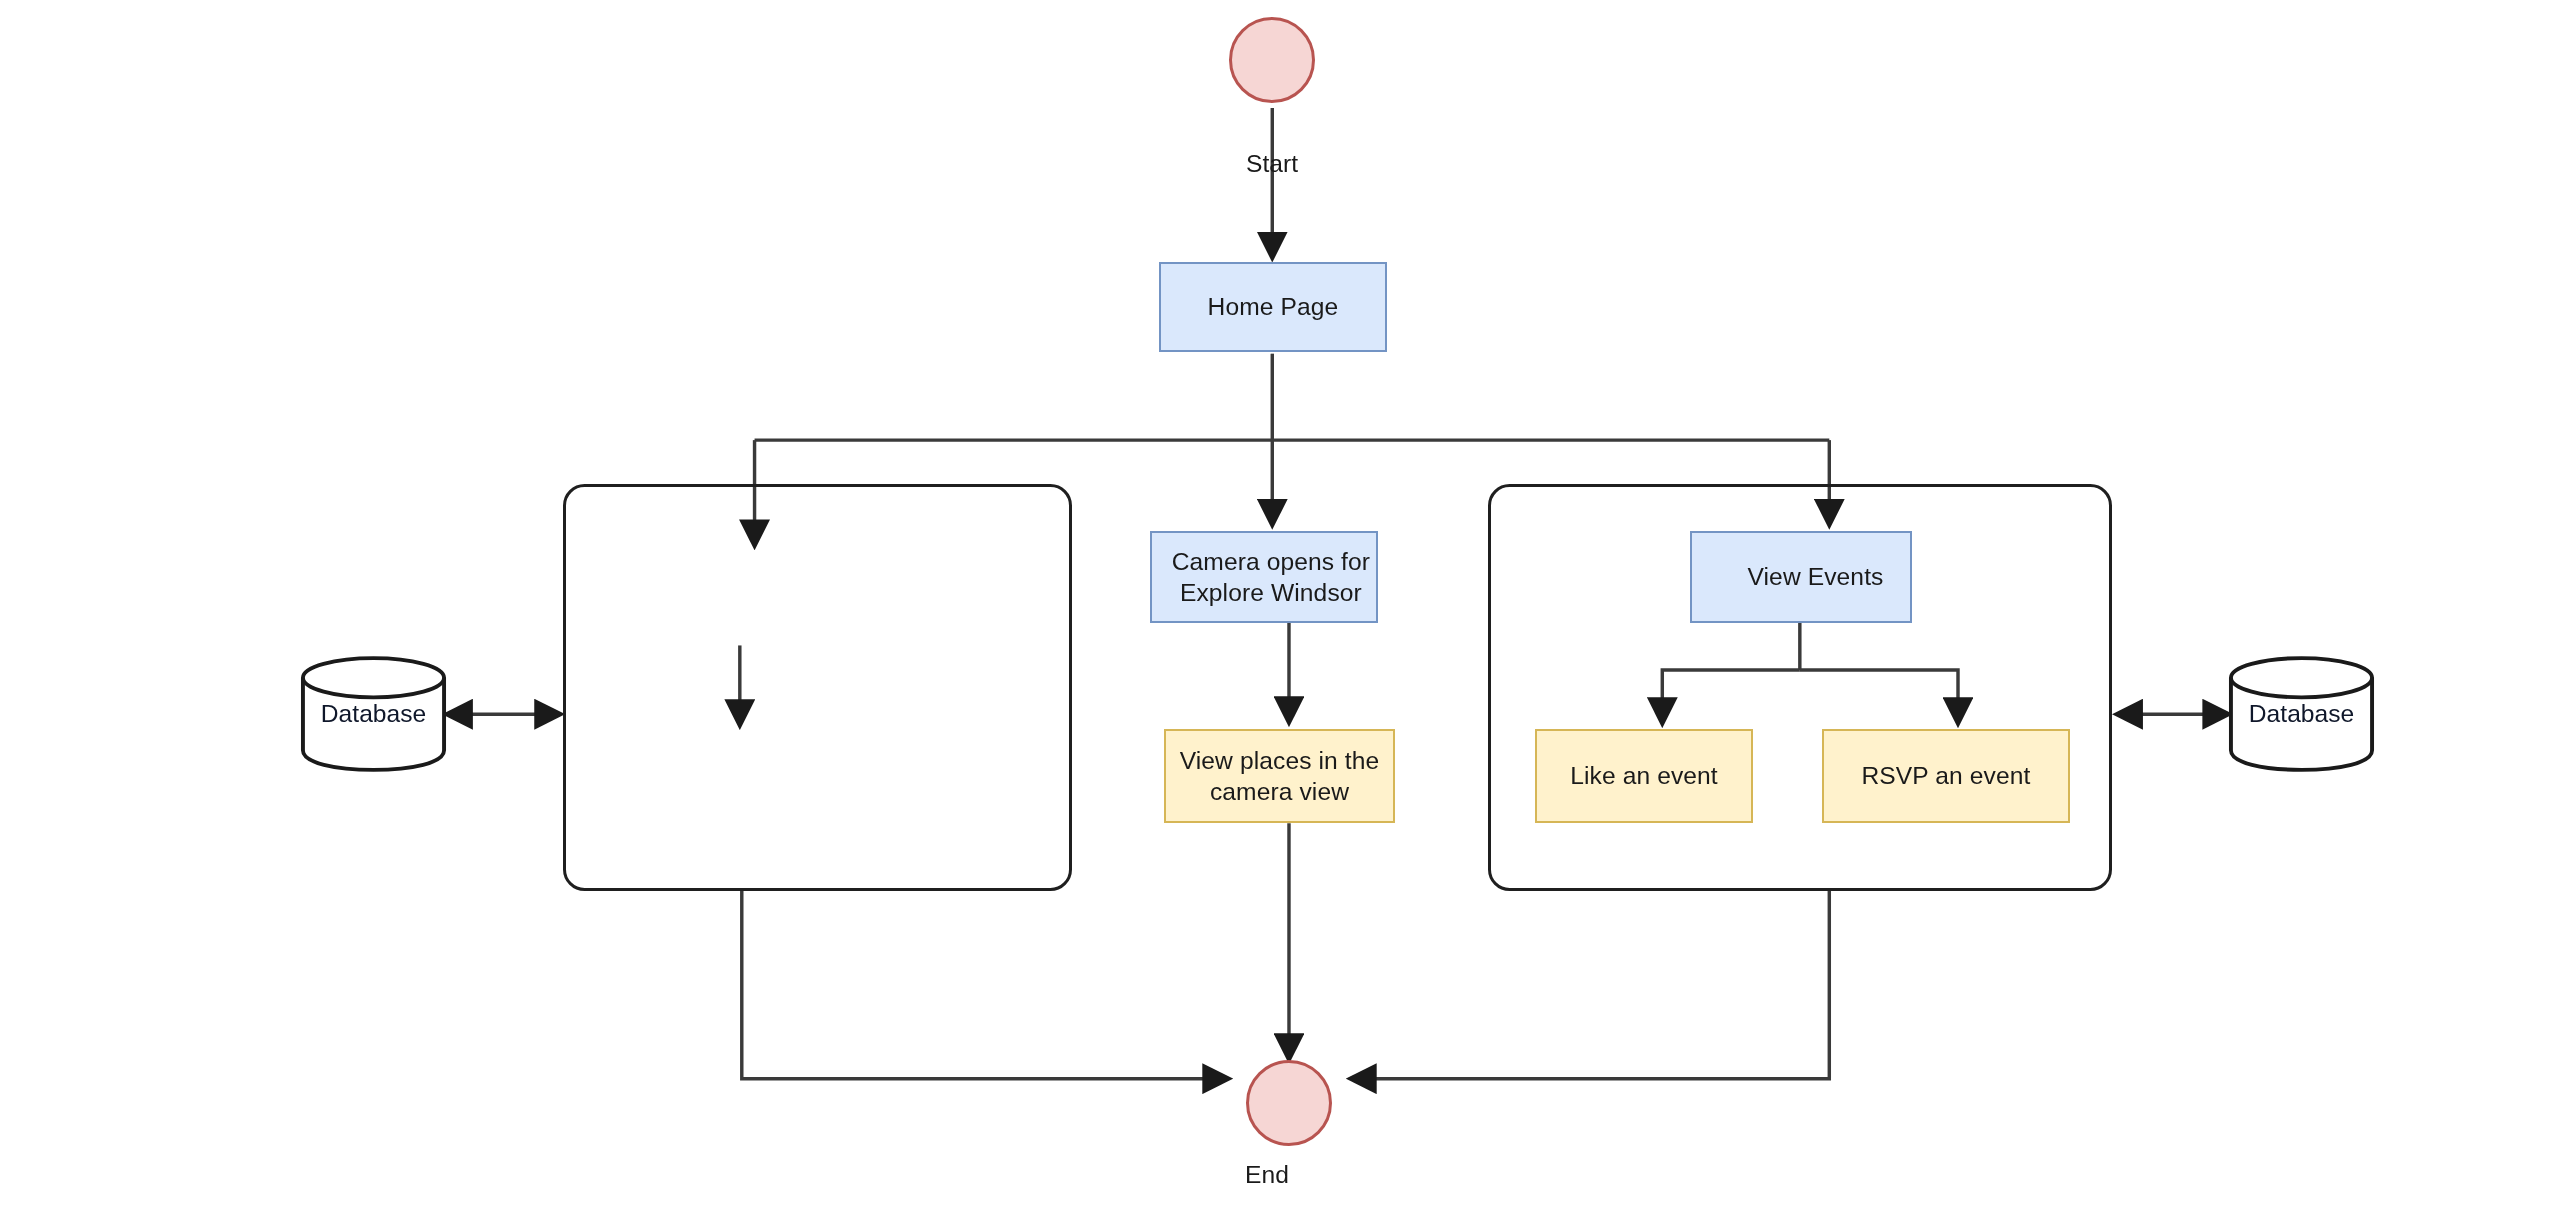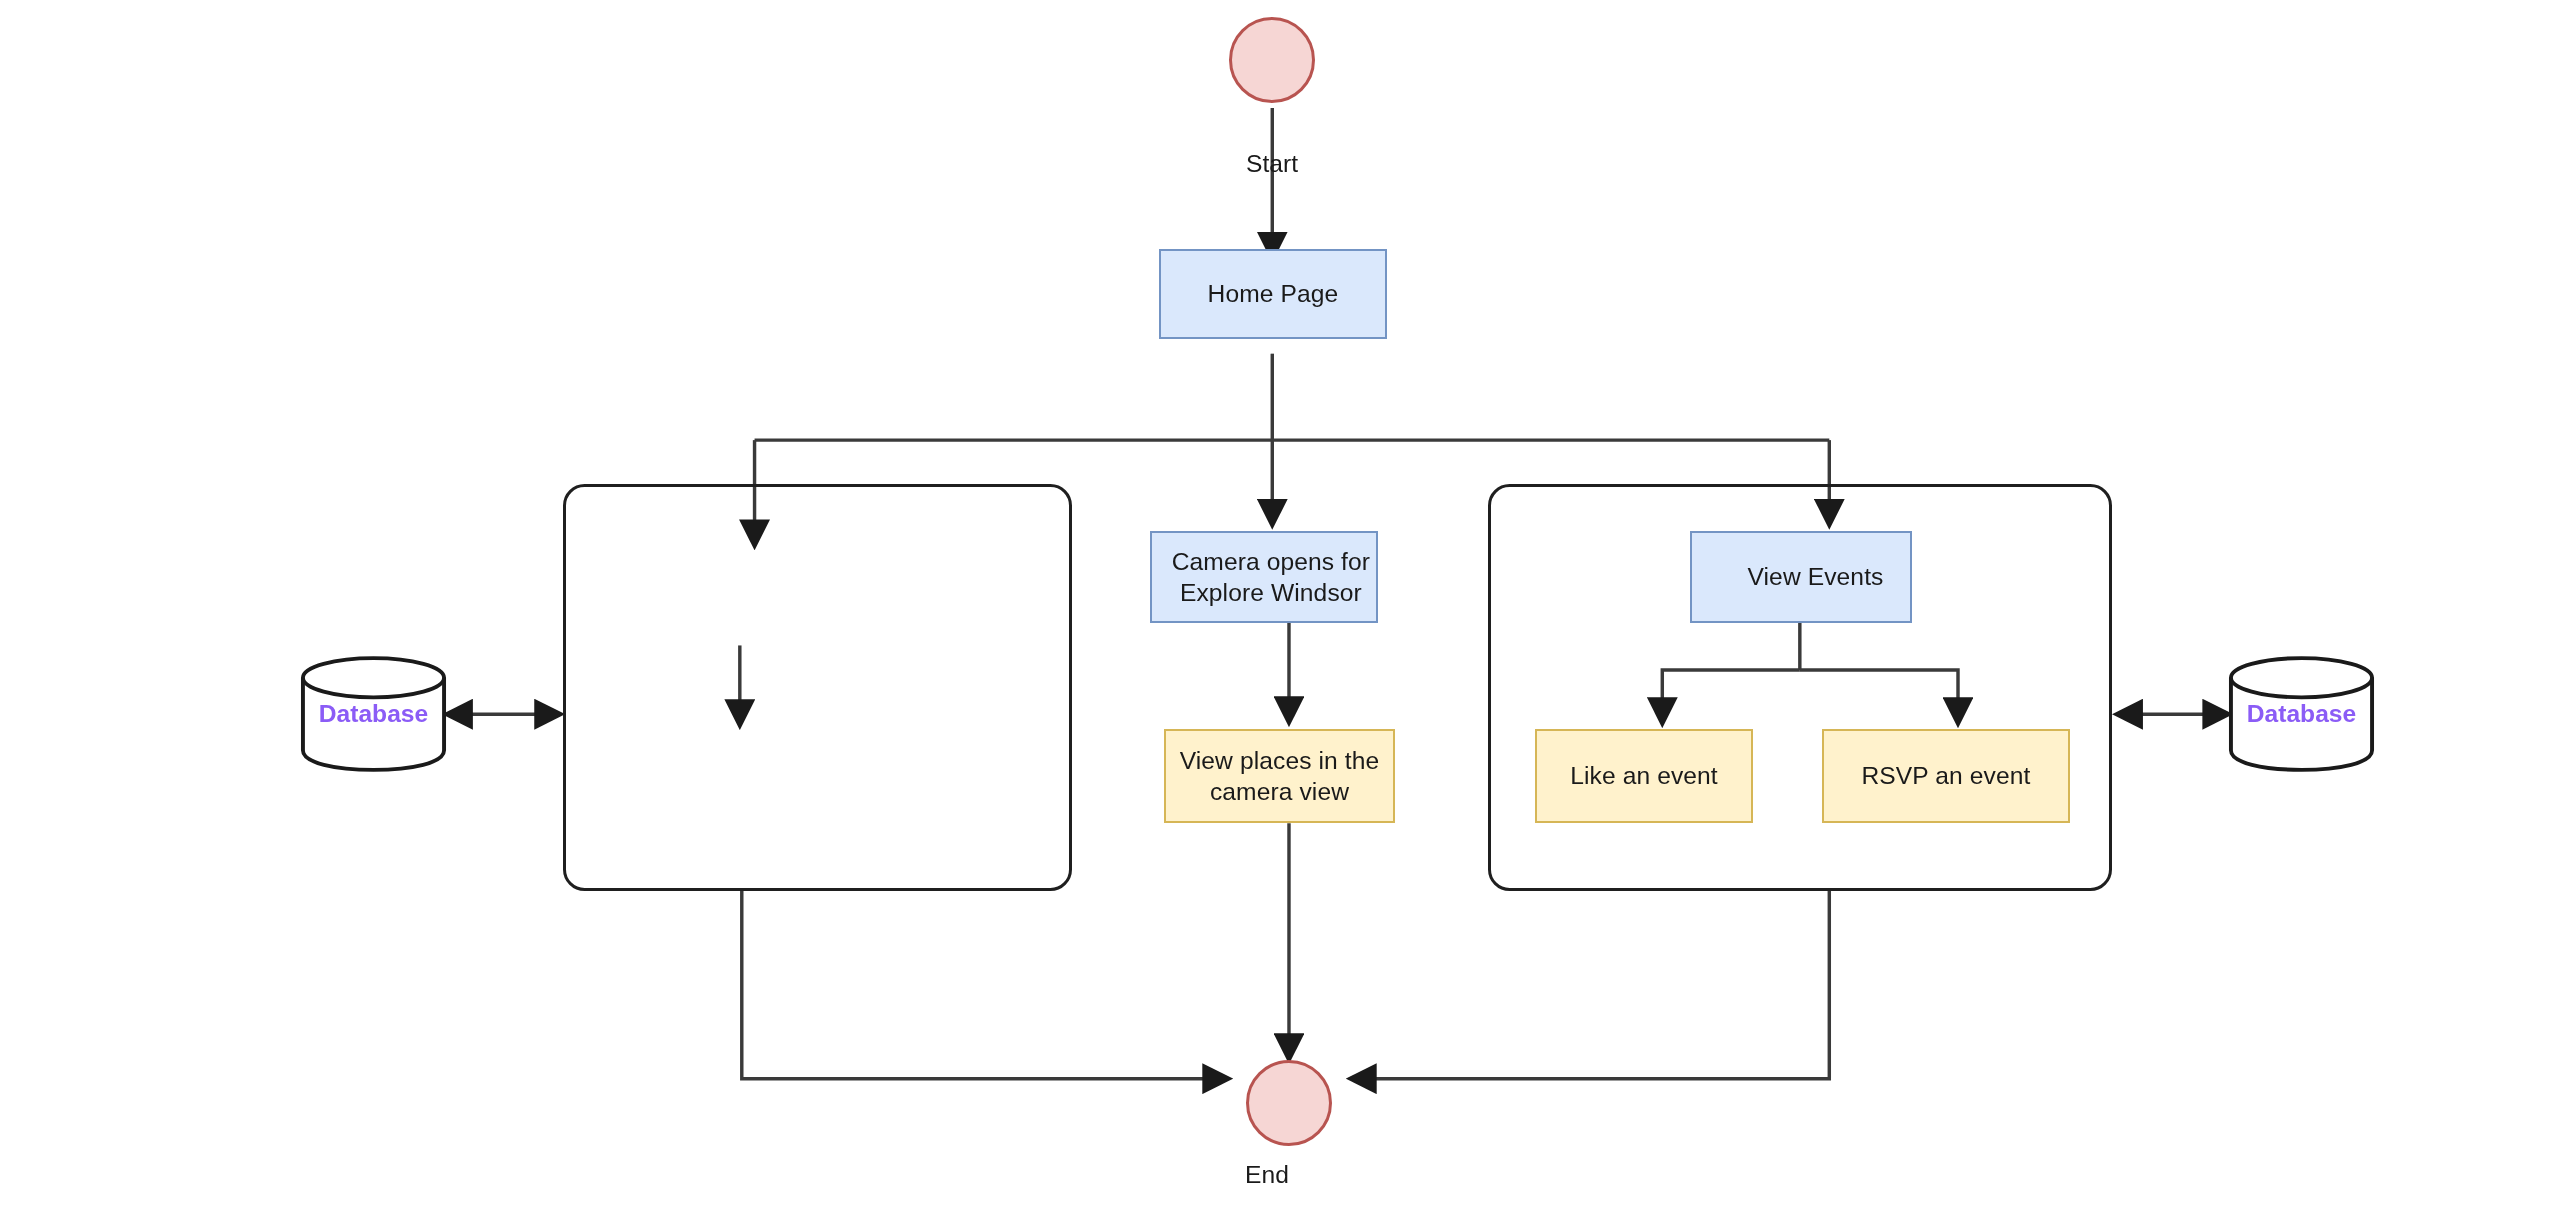--- a/index.html
+++ b/index.html
@@ -74,23 +74,22 @@
   .db .db-label {
     position: absolute;
     left: 0;
     top: 0;
     width: 147px;
     height: 118px;
     display: flex;
     align-items: center;
     justify-content: center;
     font-size: 24.6px;
-    color: #8b5cf6;
+    color: #0f172a;
     text-align: center;
-    font-weight: bold;
   }
   .node-text {
     display: block;
     white-space: pre-line;
     padding: 0 5.9px;
   }
 </style>
 </head>
 <body>
 
@@ -139,21 +138,21 @@
 
   <div class="group-box" style="left:563px; top:484px; width:509px; height:407px;"></div>
   <div class="group-box" style="left:1488px; top:484px; width:624px; height:407px;"></div>
 
   <div class="terminator" style="left:1229px; top:16.7px; width:86px; height:86px;"></div>
   <div class="term-label" style="left:1213px; top:118px; width:118px;margin-top:32px;">Start</div>
 
   <div class="terminator" style="left:1246px; top:1060px; width:86px; height:86px;"></div>
   <div class="term-label" style="left:1208px; top:1161px; width:118px;">End</div>
 
-  <div class="node node-blue" style="left:1159px; top:249px; width:228px; height:90px;">
+  <div class="node node-blue" style="left:1159px; top:262px; width:228px; height:90px;">
     <span class="node-text">Home Page</span>
   </div>
 
 
 
   <div class="node node-blue" style="left:1150px; top:531px; width:228px; height:92px;justify-content:flex-end;">
     <span class="node-text">Camera opens for
 Explore Windsor</span>
   </div>
 

